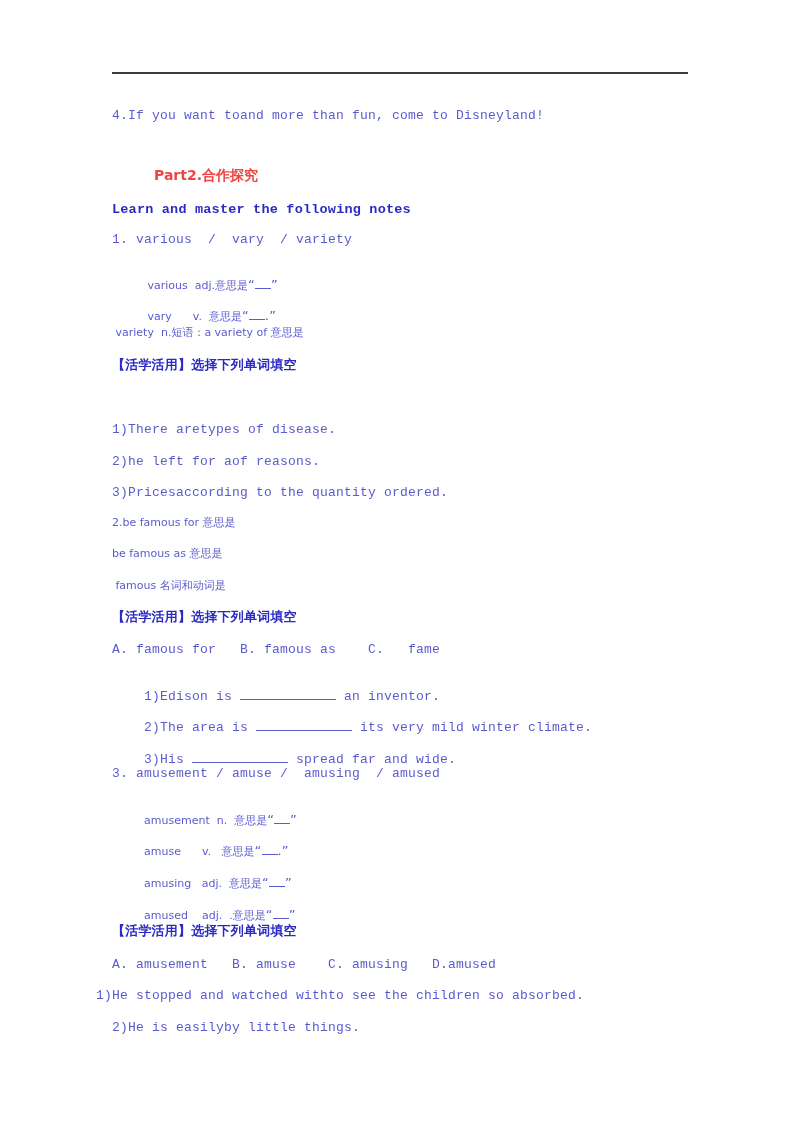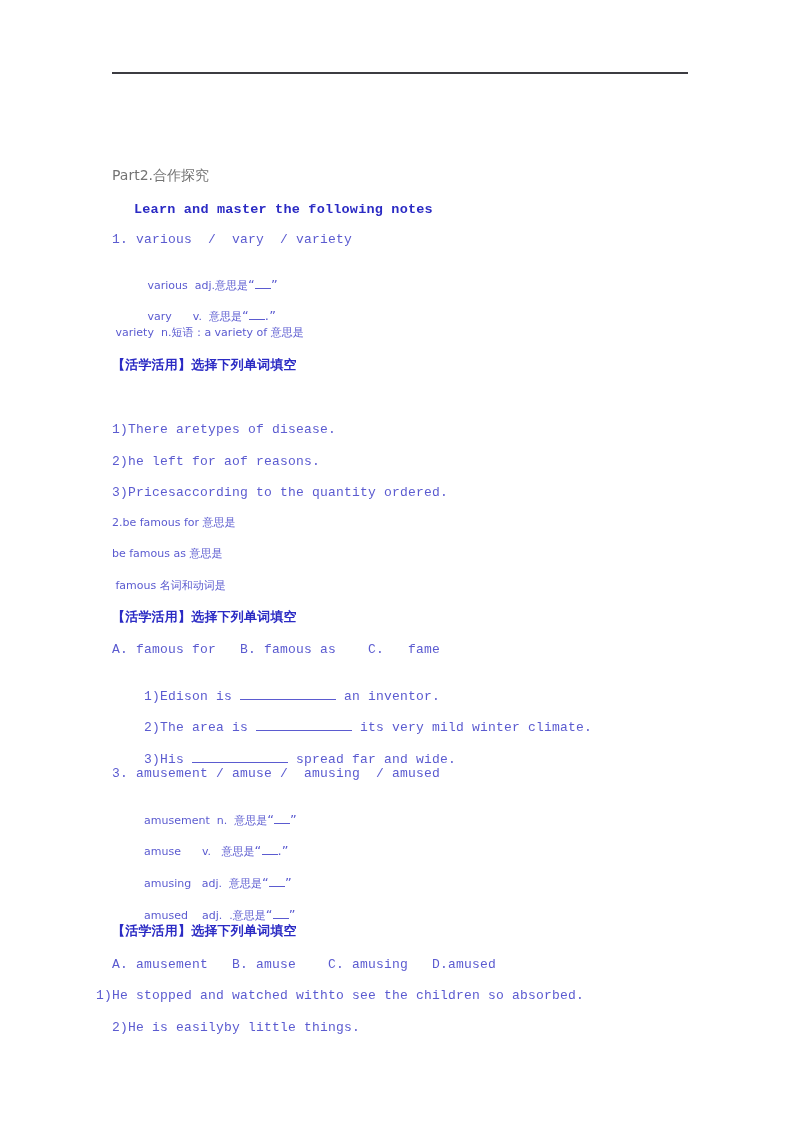--- a/index.html
+++ b/index.html
@@ -45,28 +45,28 @@
     letter-spacing: 0.2px;
   }
 
   .cn {
     font-family: "DejaVu Sans", "Liberation Sans", sans-serif;
     font-size: 11px;
     letter-spacing: 0;
   }
 
   .heading {
-    color: #737373;
-    font-weight: normal;
+    color: #ef4444;
+    font-weight: bold;
+    margin-left: 42px;
   }
 
   .subheading {
     color: #2b2bc4;
     font-weight: bold;
-    margin-left: 22px;
   }
 
   .bracket {
     color: #2b2bc4;
     font-weight: bold;
     font-family: Liberation Serif, serif;
   }
 
   .blank {
     border-bottom: 1px solid #5b5bd0;
@@ -80,20 +80,21 @@
     font-family: "DejaVu Sans", "Liberation Sans", sans-serif;
   }
 </style>
 </head>
 <body>
 
 <div id="page">
 
   <div class="header-rule"></div>
 
+  <div class="line" style="left:112px; top:108px;">4.If you want toand more than fun, come to Disneyland!</div>
 
   <div class="line heading cn" style="left:112px; top:168px; font-size:14px;">Part2.合作探究</div>
 
   <div class="line subheading" style="left:112px; top:202px; font-size:13.5px;">Learn and master the following notes</div>
 
   <div class="line" style="left:112px; top:232px;">1. various  /  vary  / variety</div>
 
   <div class="line" style="left:112px; top:262px;">
     <span class="cn"> various  adj.意思是</span><span class="qmark">“</span><span class="blank blank-sm"></span><span class="qmark">”</span>
   </div>

